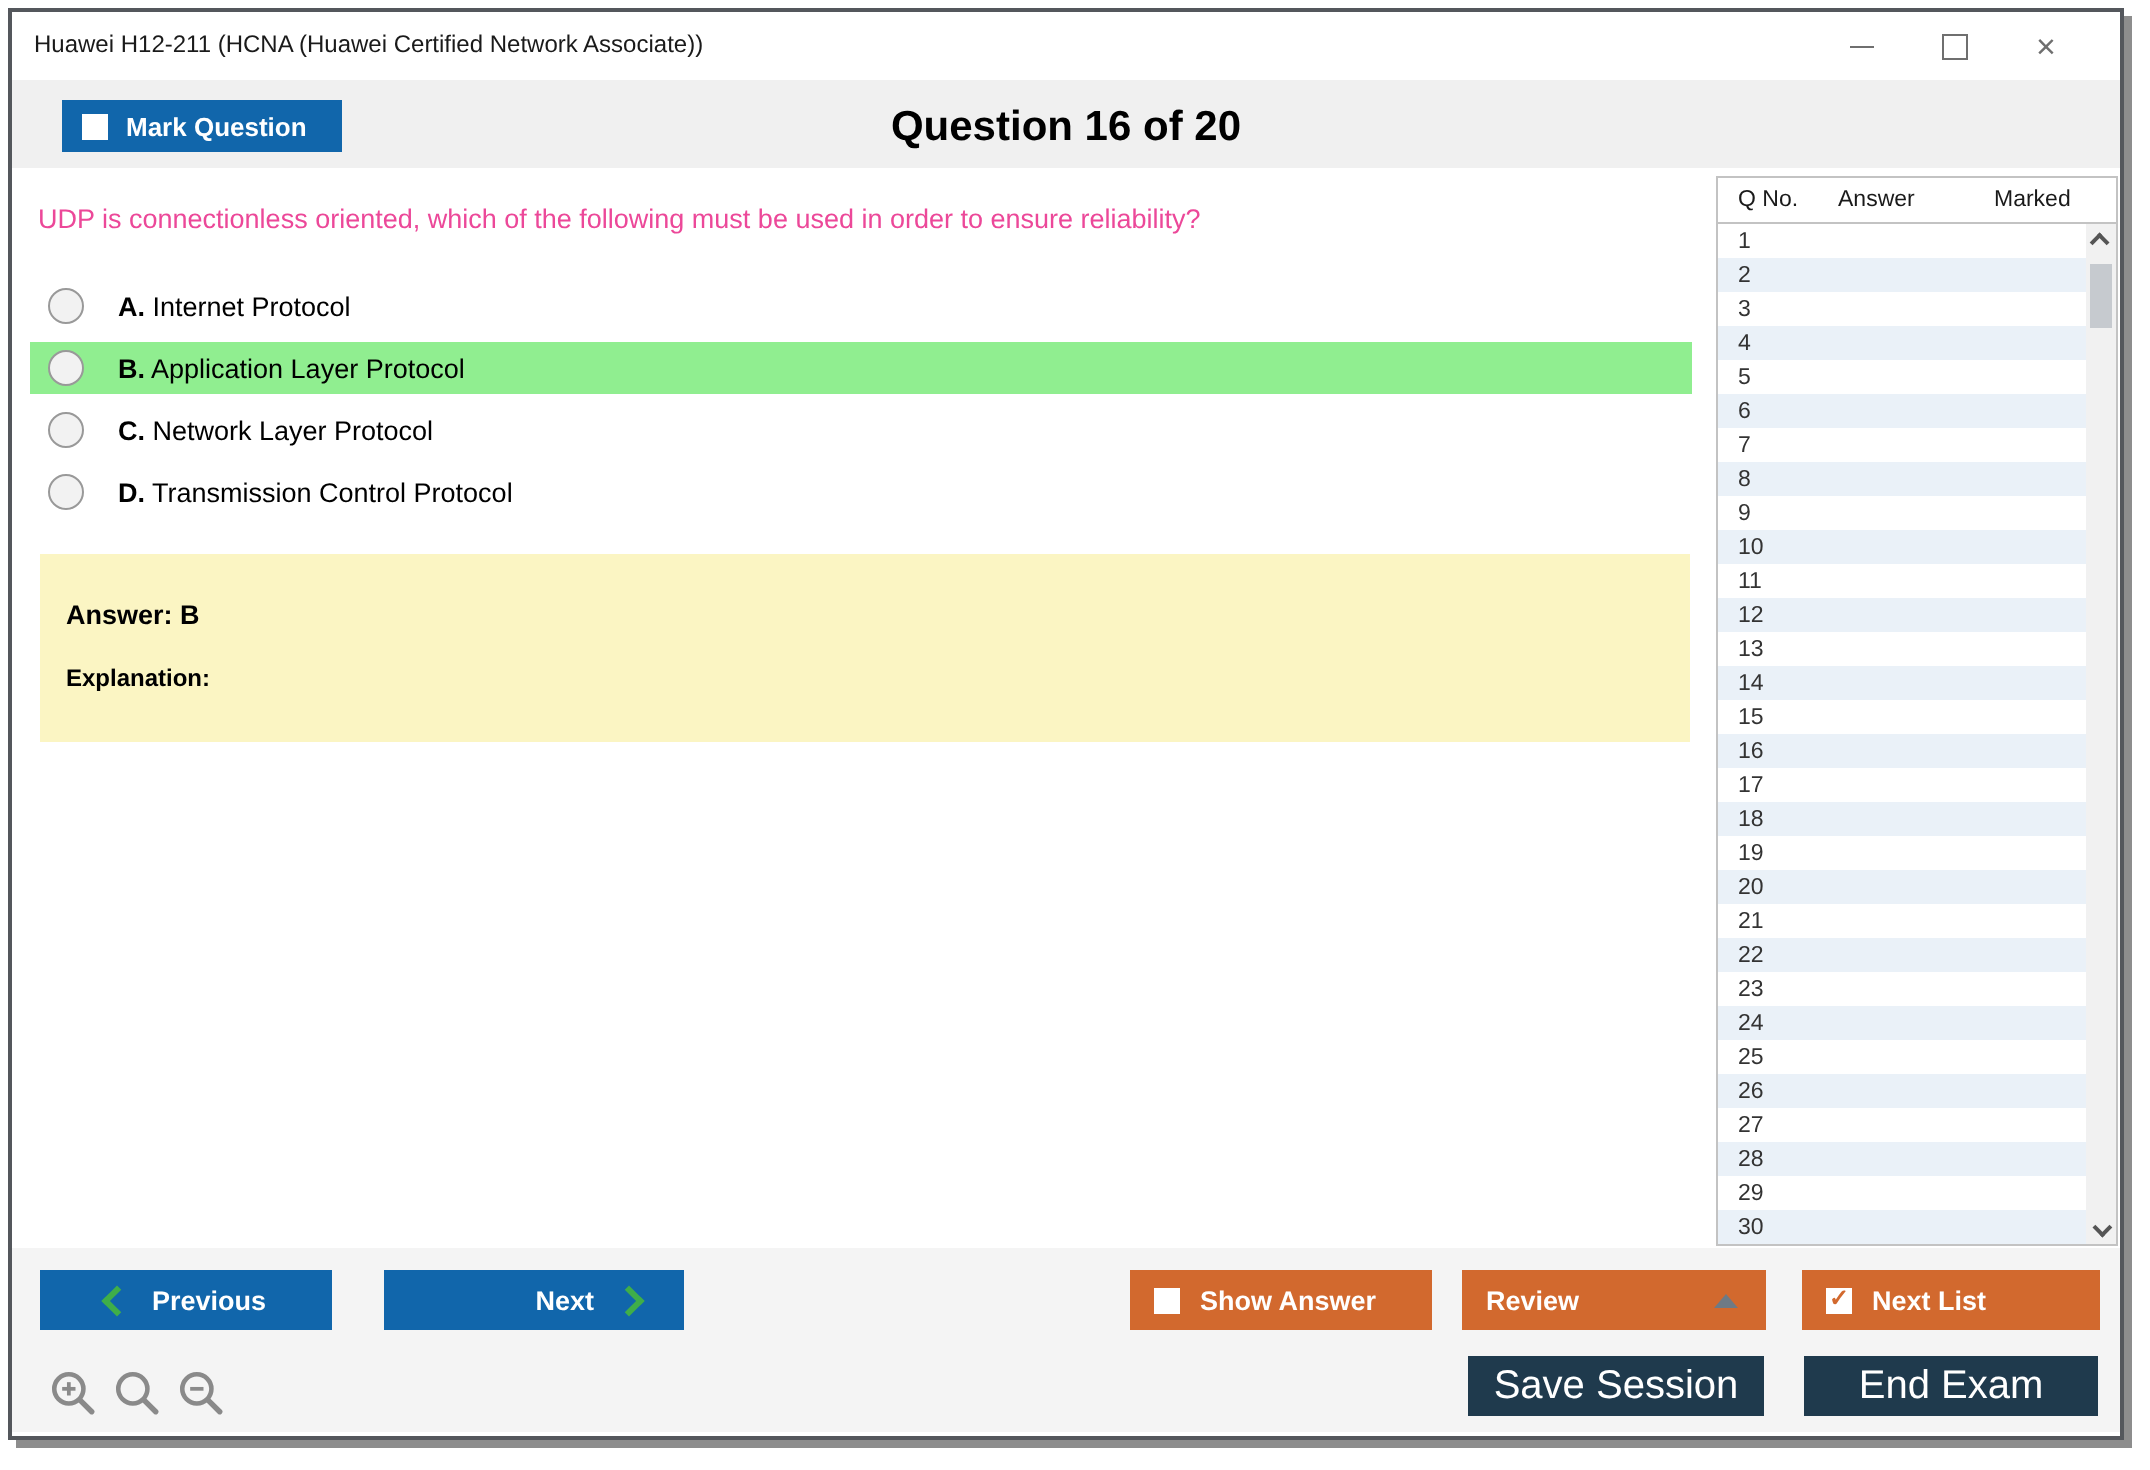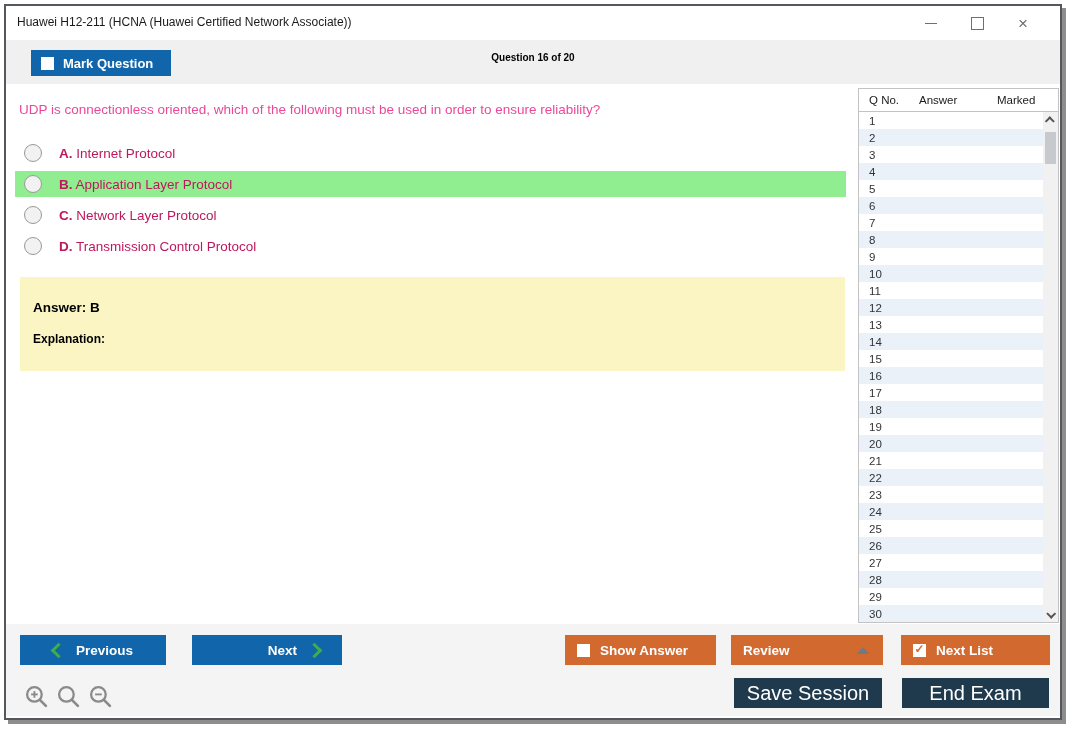--- a/index.html
+++ b/index.html
@@ -26,33 +26,33 @@
   .mark-btn{
     position:absolute;left:25px;top:10px;width:140px;height:26px;background:#1166ab;
     display:flex;align-items:center;padding-left:10px;box-sizing:border-box;cursor:pointer;
   }
   .mark-btn .cb{margin-right:9px;}
   .cb{width:13px;height:13px;background:#ffffff;display:inline-flex;align-items:center;justify-content:center;flex:0 0 auto;}
   .cb .tick{font-size:12px;font-weight:bold;color:#d2692e;line-height:1;transform:translateY(-1px);}
   .btn-label{color:#ffffff;font-weight:bold;font-size:13px;white-space:nowrap;}
   .question-counter{
     position:absolute;left:0;top:12px;width:100%;text-align:center;
-    font-size:10px;font-weight:bold;color:#000000;
+    font-size:21px;font-weight:bold;color:#000000;
   }
   
   .question-text{position:absolute;left:13px;top:96px;width:810px;font-size:13.5px;color:#ec4899;}
   .option-row{
     position:absolute;left:9px;width:831px;height:26px;display:flex;align-items:center;cursor:pointer;
   }
   .option-row.highlighted{background:#90ee90;}
   .radio{
     width:16px;height:16px;border:1px solid #999999;border-radius:50%;
     background:#f2f2f2;margin-left:9px;flex:0 0 auto;
   }
-  .opt-text{margin-left:17px;font-size:13.5px;color:#be185d;white-space:nowrap;}
+  .opt-text{margin-left:17px;font-size:13.5px;color:#000000;white-space:nowrap;}
   .opt-text b{font-weight:bold;}
   .answer-box{
     position:absolute;left:14px;top:271px;width:825px;height:94px;background:#fbf5c3;
     box-sizing:border-box;padding:23px 0 0 13px;
   }
   .answer-line{font-size:13.5px;font-weight:bold;color:#000000;}
   .explanation-line{font-size:12px;font-weight:bold;color:#000000;margin-top:17px;}
   
   .sidebar{
     position:absolute;left:852px;top:82px;width:201px;height:535px;

